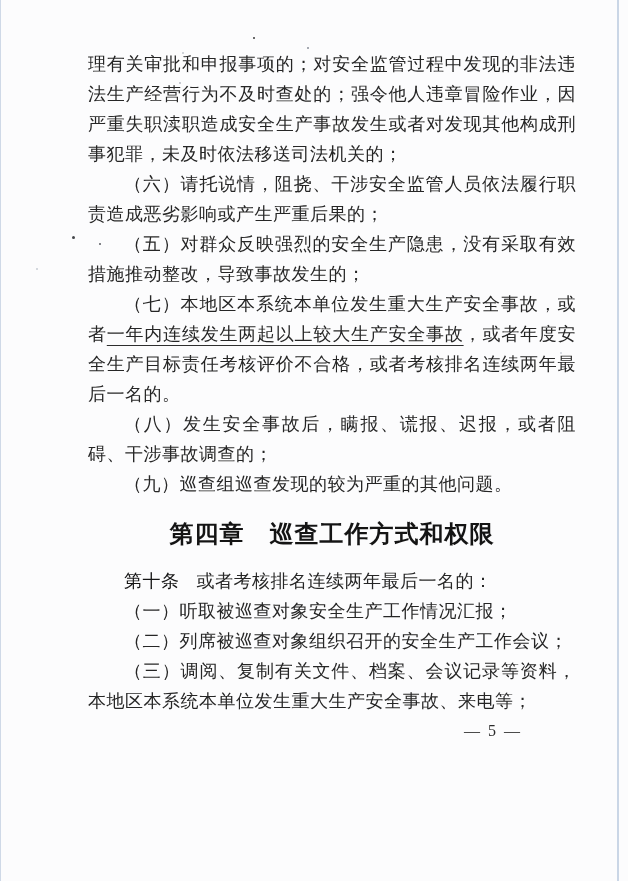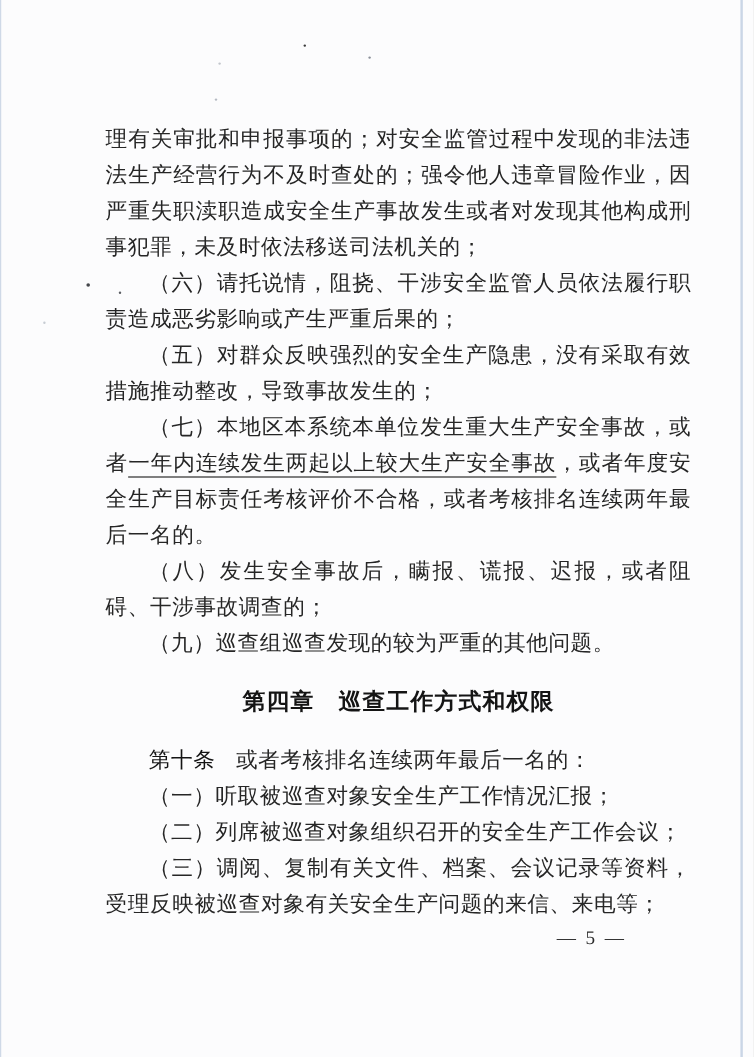--- a/index.html
+++ b/index.html
@@ -39,39 +39,39 @@
   .s5 { left: 72px;  top: 236px; width: 3px; height: 3px; background: #44464a; }
   .s6 { left: 99px;  top: 243px; width: 2px; height: 2px; background: #5a5d62; }
   .s7 { left: 36px;  top: 268px; width: 2px; height: 2px; background: #c7ccd3; }
   .s8 { left: 560px; top: 352px; width: 2px; height: 2px; background: #cdd2d9; }
 
   .content {
     position: absolute;
     left: 88px;
     top: 0;
     width: 488px;
-    padding-top: 101px;
+    padding-top: 49px;
     font-size: 18px;
     line-height: 30px;
     letter-spacing: 0.5px;
     color: #262626;
     text-align: justify;
   }
   .content p {
     margin: 0;
     text-indent: 2em;
   }
   .content p.cont {
     text-indent: 0;
   }
   .chapter {
     margin: 20px 0 17px 0;
     font-family: "Liberation Sans", "DejaVu Sans", sans-serif;
     font-weight: 700;
-    font-size: 19px;
+    font-size: 24px;
     line-height: 30px;
     letter-spacing: 1px;
     text-align: center;
     text-indent: 0;
     color: #141414;
   }
   .hei-label {
     font-family: "Liberation Sans", "DejaVu Sans", sans-serif;
     font-weight: 400;
     color: #141414;
@@ -126,18 +126,18 @@
     <p>（九）巡查组巡查发现的较为严重的其他问题。</p>
 
     <h2 class="chapter">第四章　巡查工作方式和权限</h2>
 
     <p><span class="hei-label">第十条</span><span>或者考核排名连续两年最后一名的：</span></p>
 
     <p>（一）听取被巡查对象安全生产工作情况汇报；</p>
 
     <p>（二）列席被巡查对象组织召开的安全生产工作会议；</p>
 
-    <p>（三）调阅、复制有关文件、档案、会议记录等资料，受理反映被巡查对象有关安全生产问题的来信、来电等；</p>
+    <p>（三）调阅、复制有关文件、档案、会议记录等资料，本地区本系统本单位发生重大生产安全事故、来电等；</p>
 
     <div class="pageno">— 5 —</div>
 
   </div>
 </div>
 
 </body></html>

